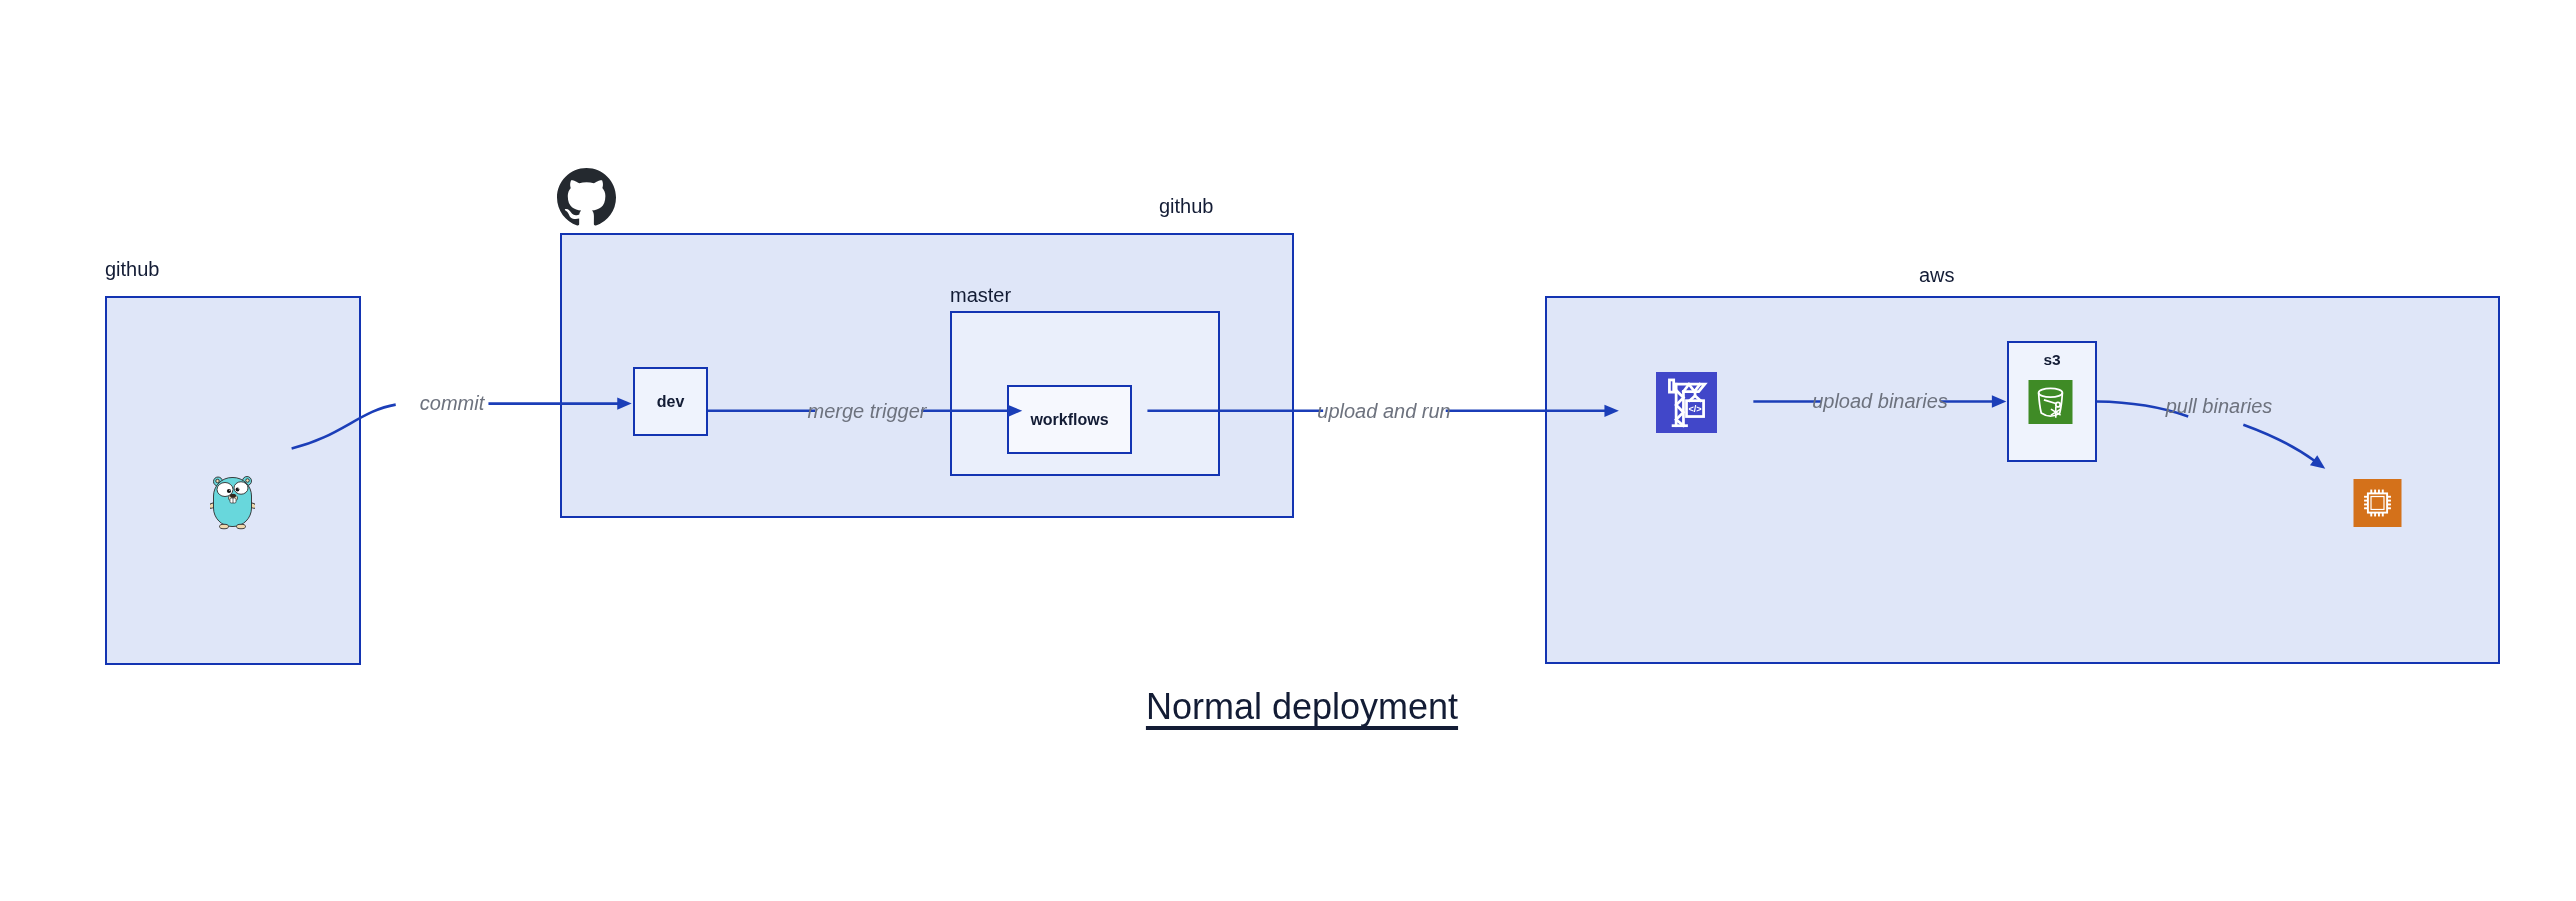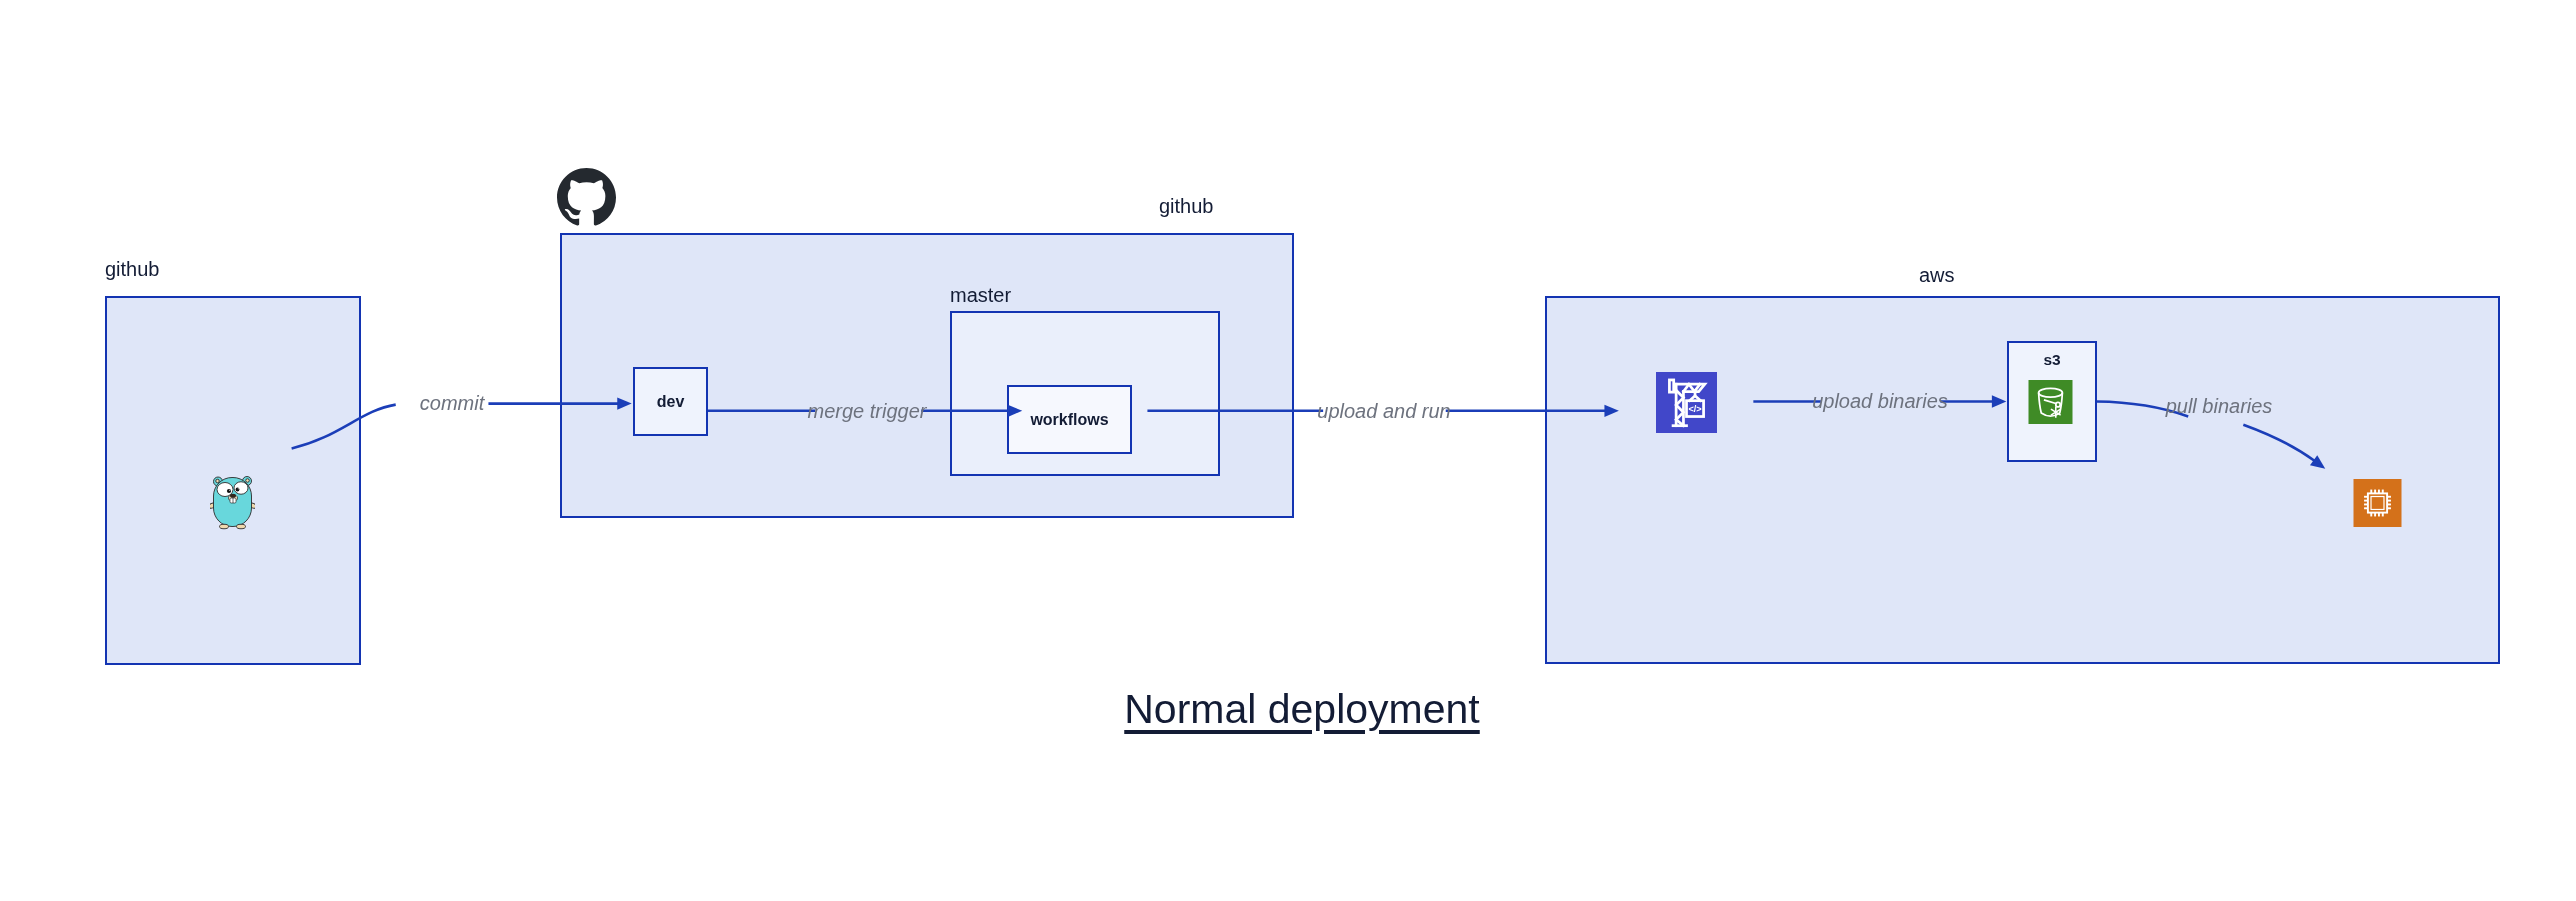--- a/index.html
+++ b/index.html
@@ -22,21 +22,21 @@
                  left: 0; white-space: nowrap; }
   .node-label-center { position: absolute; inset: 0; display: flex; align-items: center;
                  justify-content: center; font-size: 16px; font-weight: 700;
                  color: var(--text-dark, #131c35); }
   .edge-label  { position: absolute; transform: translate(-50%, -50%);
                  font-size: 20px; font-style: italic; color: var(--edge-label, #6d727e);
                  white-space: nowrap; }
   .icon { position: absolute; }
 
   #title { position: absolute; left: 993px; top: 686px; width: 618px;
-           text-align: center; font-size: 41px; color: var(--text-dark, #131c35);
+           text-align: center; font-size: 36px; color: var(--text-dark, #131c35);
            text-decoration: underline; text-decoration-thickness: 3.6px;
            text-underline-offset: 7.2px; }
 
   #edges { position: absolute; left: 0; top: 0; width: 2604px; height: 902px;
            pointer-events: none; }
   #edges path.edge { fill: none; stroke: var(--arrow, #1b3eb8); stroke-width: 5px; }
   #arrowhead path { fill: var(--arrow, #1b3eb8); }
 </style>
 </head>
 <body>

